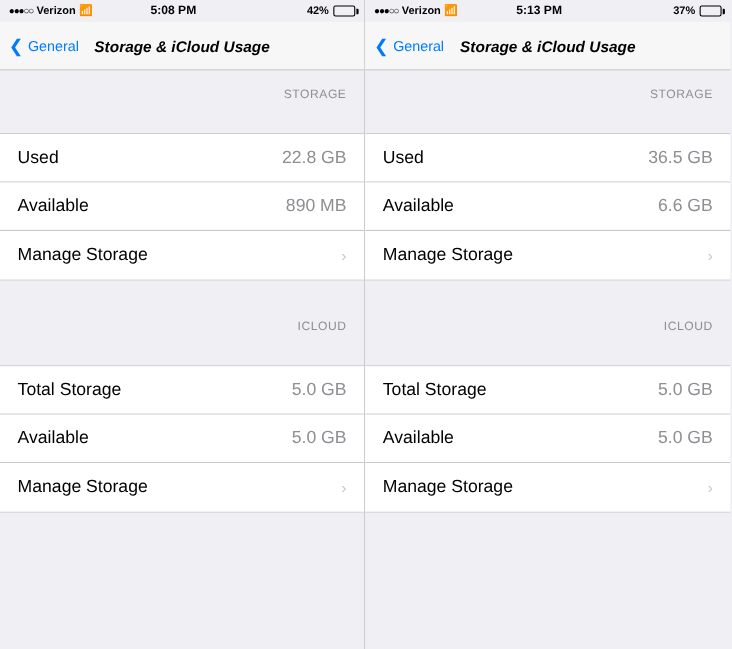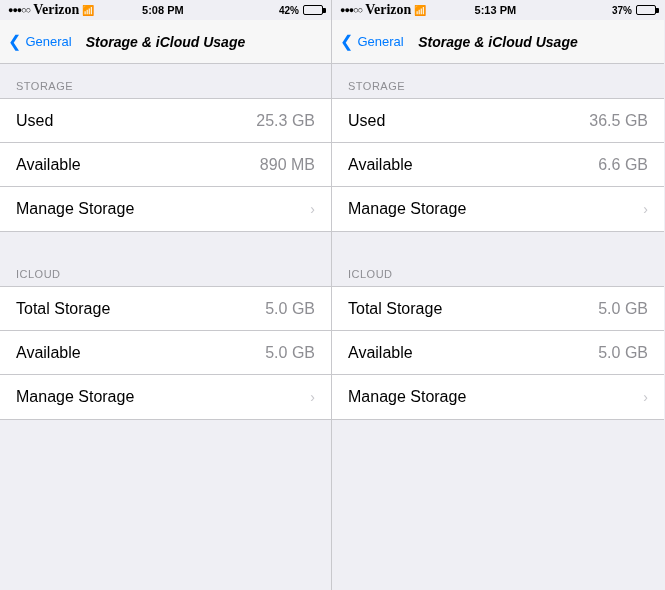--- a/index.html
+++ b/index.html
@@ -30,21 +30,21 @@
       align-items: center;
       justify-content: space-between;
       padding: 0 8px;
       font-size: 10px;
       font-weight: 600;
       color: #000;
     }
     .status-left { display: flex; align-items: center; gap: 3px; }
     .status-right { display: flex; align-items: center; gap: 4px; margin-left: 48px; }
     .signal-dots { font-size: 9px; letter-spacing: -1px; }
-    .carrier { font-size: 14px; font-weight: 600; font-family: Liberation Serif, serif; }
+    .carrier { font-size: 10px; font-weight: 600; }
     .wifi-icon { font-size: 10px; }
     .time { font-size: 11px; font-weight: 600; text-align: center; }
     .battery-icon {
       width: 20px; height: 10px; border: 1.5px solid #000; border-radius: 2px;
       position: relative; display: inline-block;
     }
     .battery-icon::after {
       content: '';
       position: absolute;
       right: -4px; top: 2px;
@@ -93,26 +93,28 @@
       overflow: hidden;
     }
     
     .section-header {
       padding: 16px 16px 6px 16px;
       font-size: 11px;
       font-weight: 500;
       color: #8e8e93;
       letter-spacing: 0.5px;
       text-transform: uppercase;
+      text-align: right;
     }
     
     .table-group {
       background: #fff;
       border-top: 0.5px solid #c8c8cc;
       border-bottom: 0.5px solid #c8c8cc;
+      margin-top: 23px;
     }
     .table-row {
       display: flex;
       align-items: center;
       justify-content: space-between;
       padding: 12px 16px;
       border-bottom: 0.5px solid #c8c8cc;
       background: #fff;
       min-height: 44px;
     }
@@ -166,21 +168,21 @@
       <div class="nav-title">Storage &amp; iCloud Usage</div>
     </div>
 
     <div class="content">
       <div class="section-header">STORAGE</div>
       <div class="table-group">
 
           <div class="table-row">
             <span class="row-label">Used</span>
             <span class="row-value">
-              25.3 GB
+              22.8 GB
               
             </span>
           </div>
 
           <div class="table-row">
             <span class="row-label">Available</span>
             <span class="row-value">
               890 MB
               
             </span>

